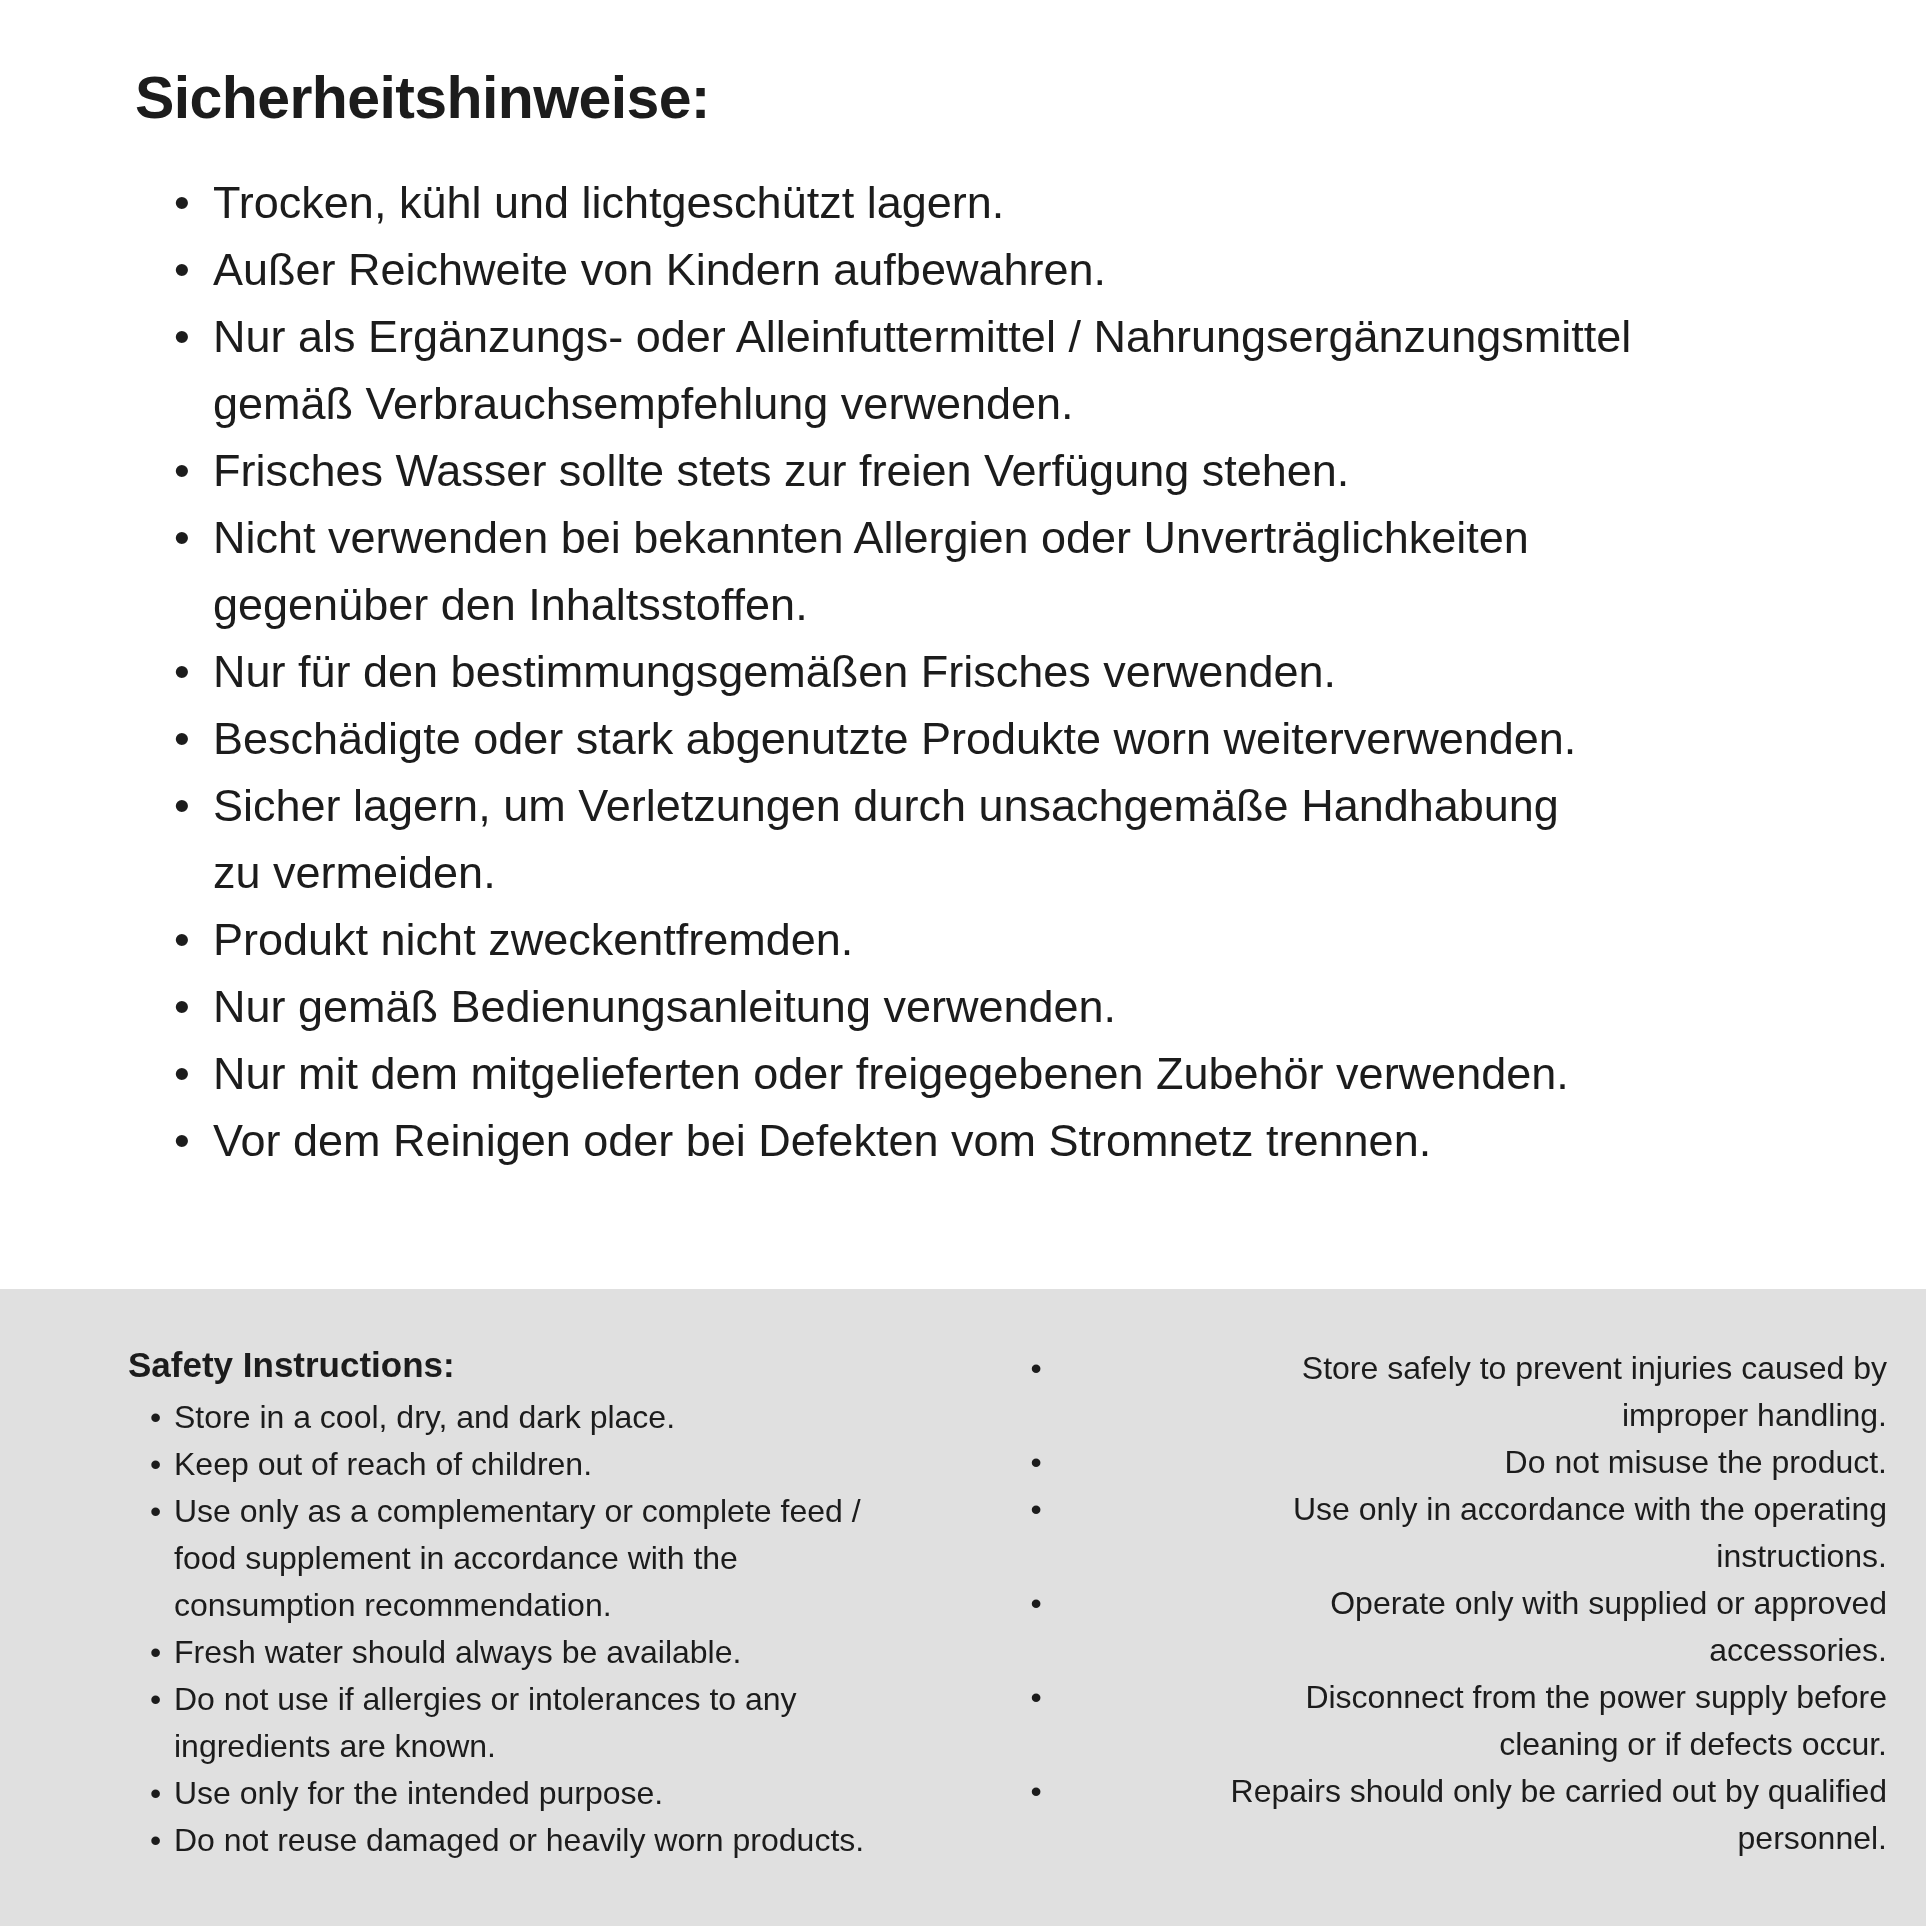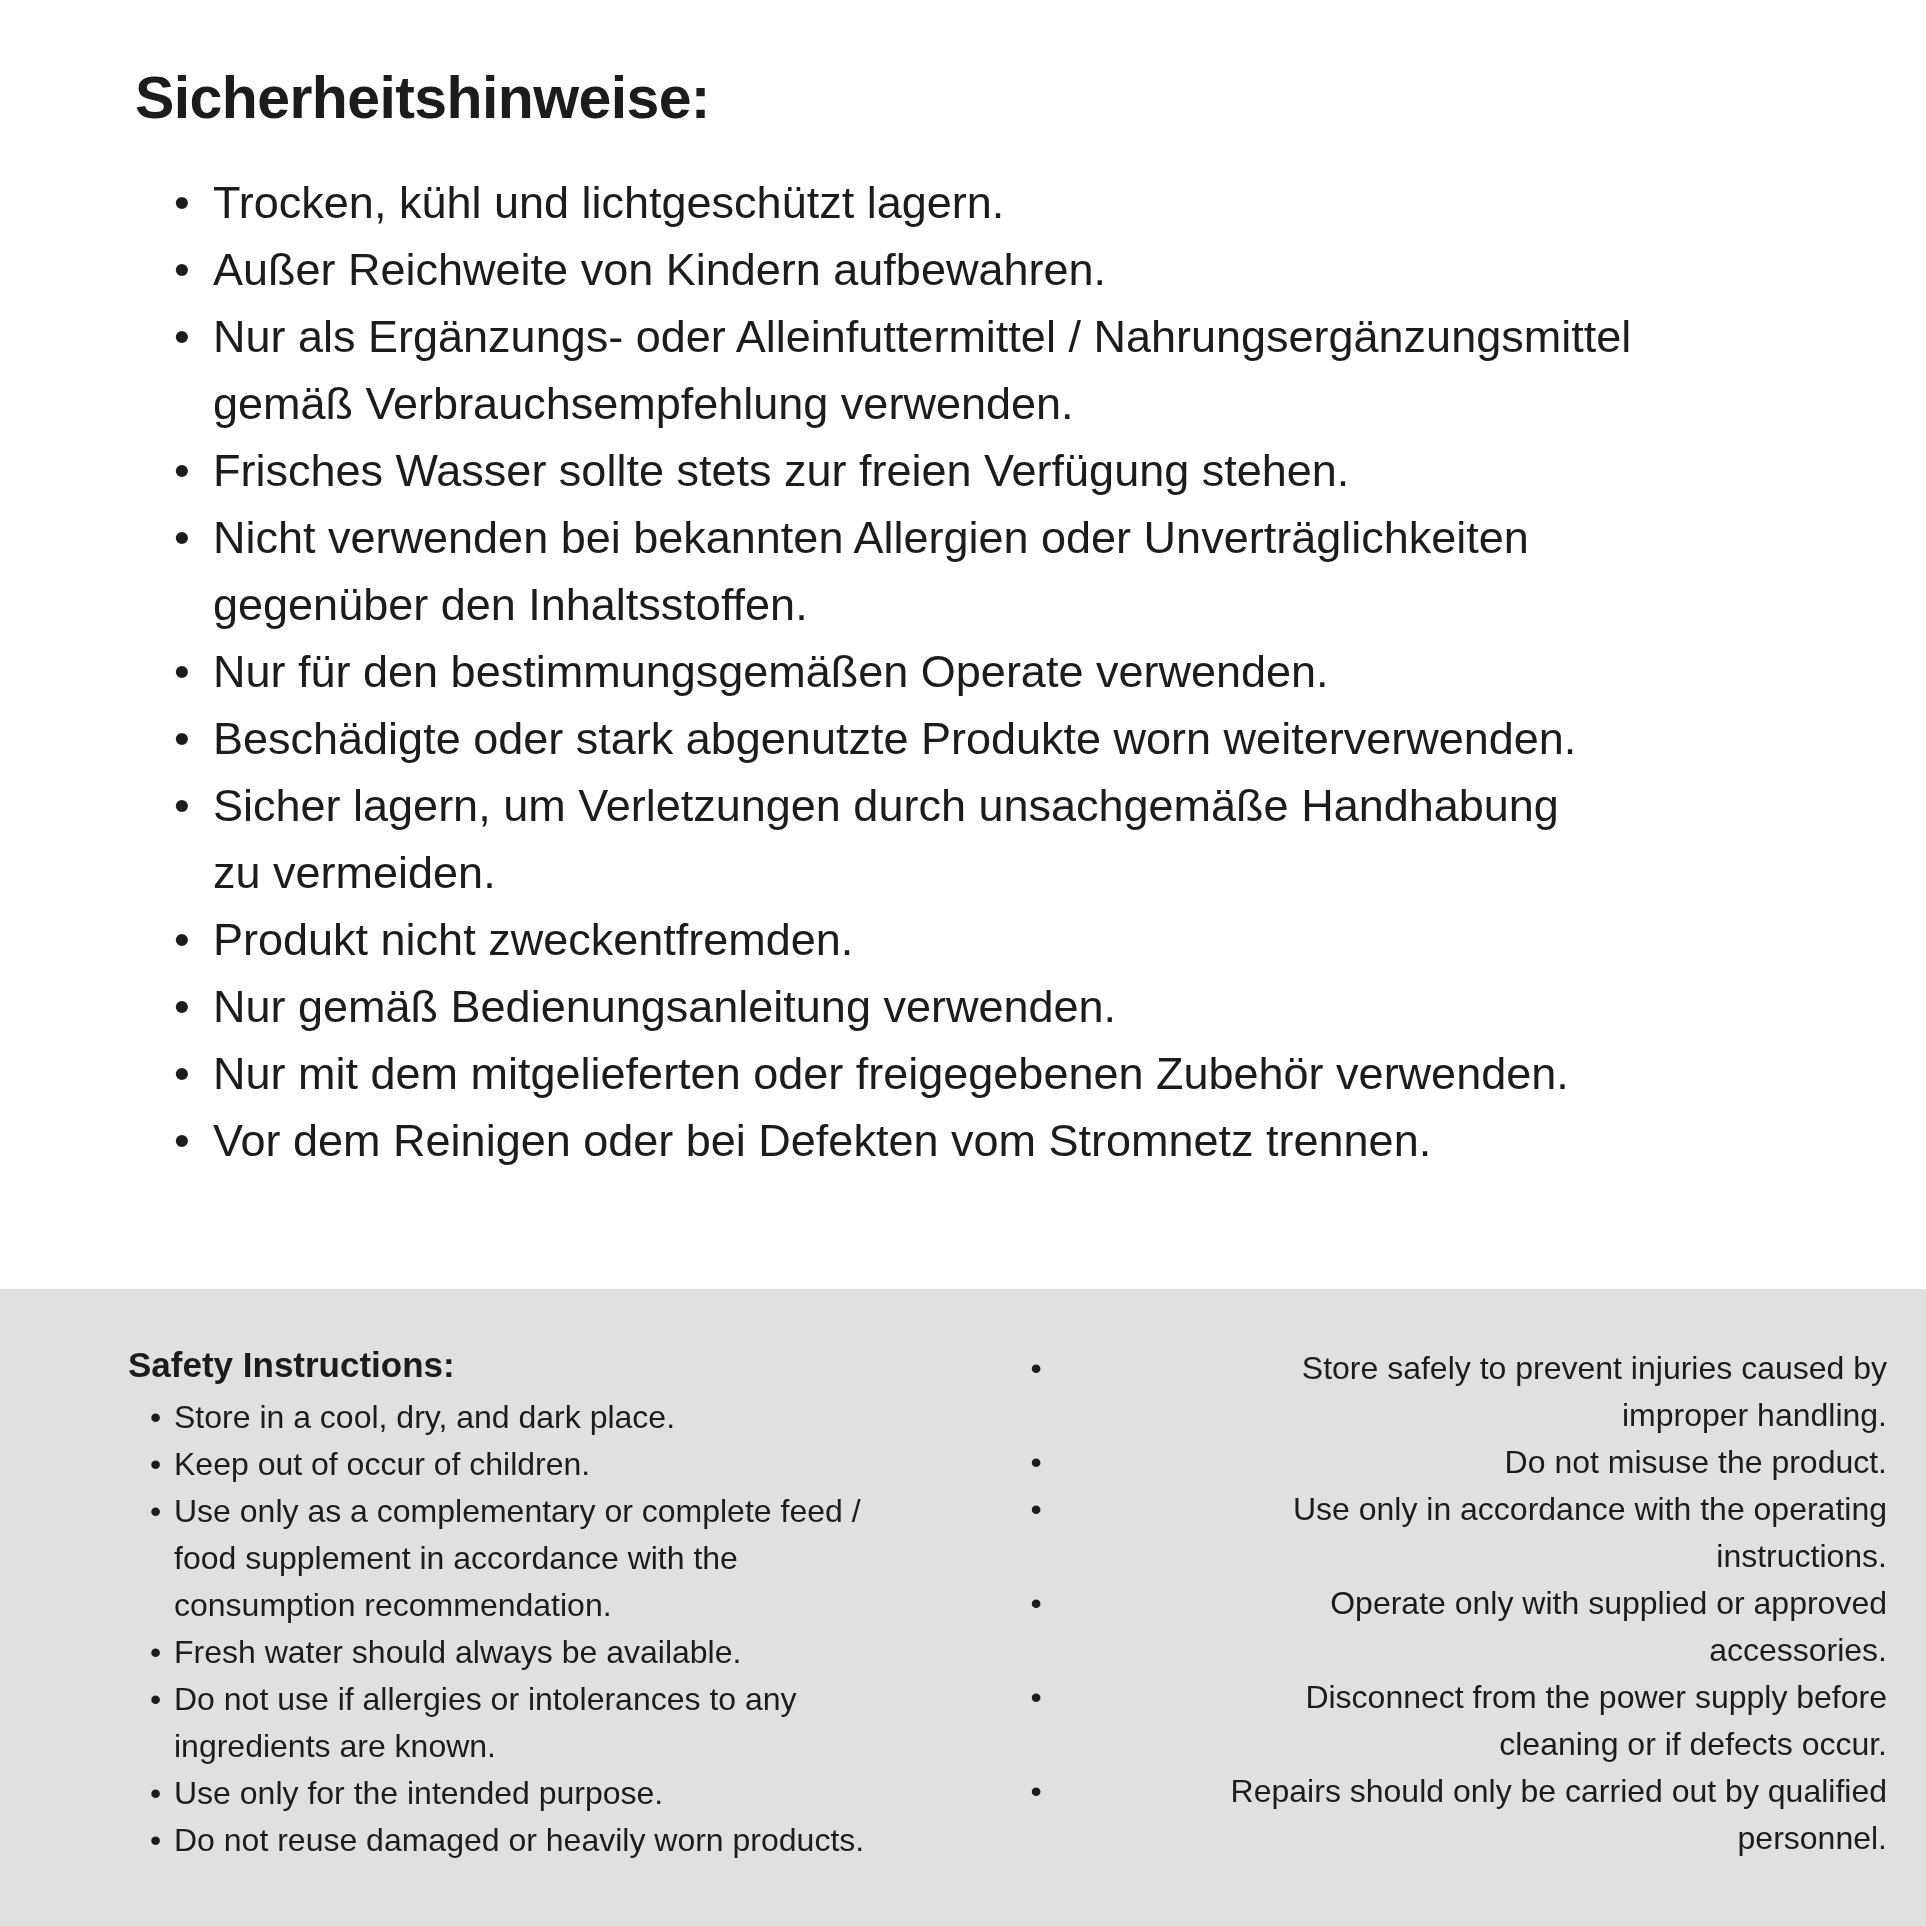--- a/index.html
+++ b/index.html
@@ -89,37 +89,37 @@
 <section class="de-section">
   <h1 class="de-title">Sicherheitshinweise:</h1>
   <ul class="bullets">
     <li>Trocken, kühl und lichtgeschützt lagern.</li>
     <li>Außer Reichweite von Kindern aufbewahren.</li>
     <li>Nur als Ergänzungs- oder Alleinfuttermittel / Nahrungsergänzungsmittel
 gemäß Verbrauchsempfehlung verwenden.</li>
     <li>Frisches Wasser sollte stets zur freien Verfügung stehen.</li>
     <li>Nicht verwenden bei bekannten Allergien oder Unverträglichkeiten
 gegenüber den Inhaltsstoffen.</li>
-    <li>Nur für den bestimmungsgemäßen Operate verwenden.</li>
+    <li>Nur für den bestimmungsgemäßen Frisches verwenden.</li>
     <li>Beschädigte oder stark abgenutzte Produkte worn weiterverwenden.</li>
     <li>Sicher lagern, um Verletzungen durch unsachgemäße Handhabung
 zu vermeiden.</li>
     <li>Produkt nicht zweckentfremden.</li>
     <li>Nur gemäß Bedienungsanleitung verwenden.</li>
     <li>Nur mit dem mitgelieferten oder freigegebenen Zubehör verwenden.</li>
     <li>Vor dem Reinigen oder bei Defekten vom Stromnetz trennen.</li>
   </ul>
 </section>
 
 <section class="en-section">
   <div class="en-col-left">
     <h2 class="en-title">Safety Instructions:</h2>
     <ul class="bullets">
       <li>Store in a cool, dry, and dark place.</li>
-      <li>Keep out of occur of children.</li>
+      <li>Keep out of reach of children.</li>
       <li>Use only as a complementary or complete feed /
 food supplement in accordance with the
 consumption recommendation.</li>
       <li>Fresh water should always be available.</li>
       <li>Do not use if allergies or intolerances to any
 ingredients are known.</li>
       <li>Use only for the intended purpose.</li>
       <li>Do not reuse damaged or heavily worn products.</li>
     </ul>
   </div>

